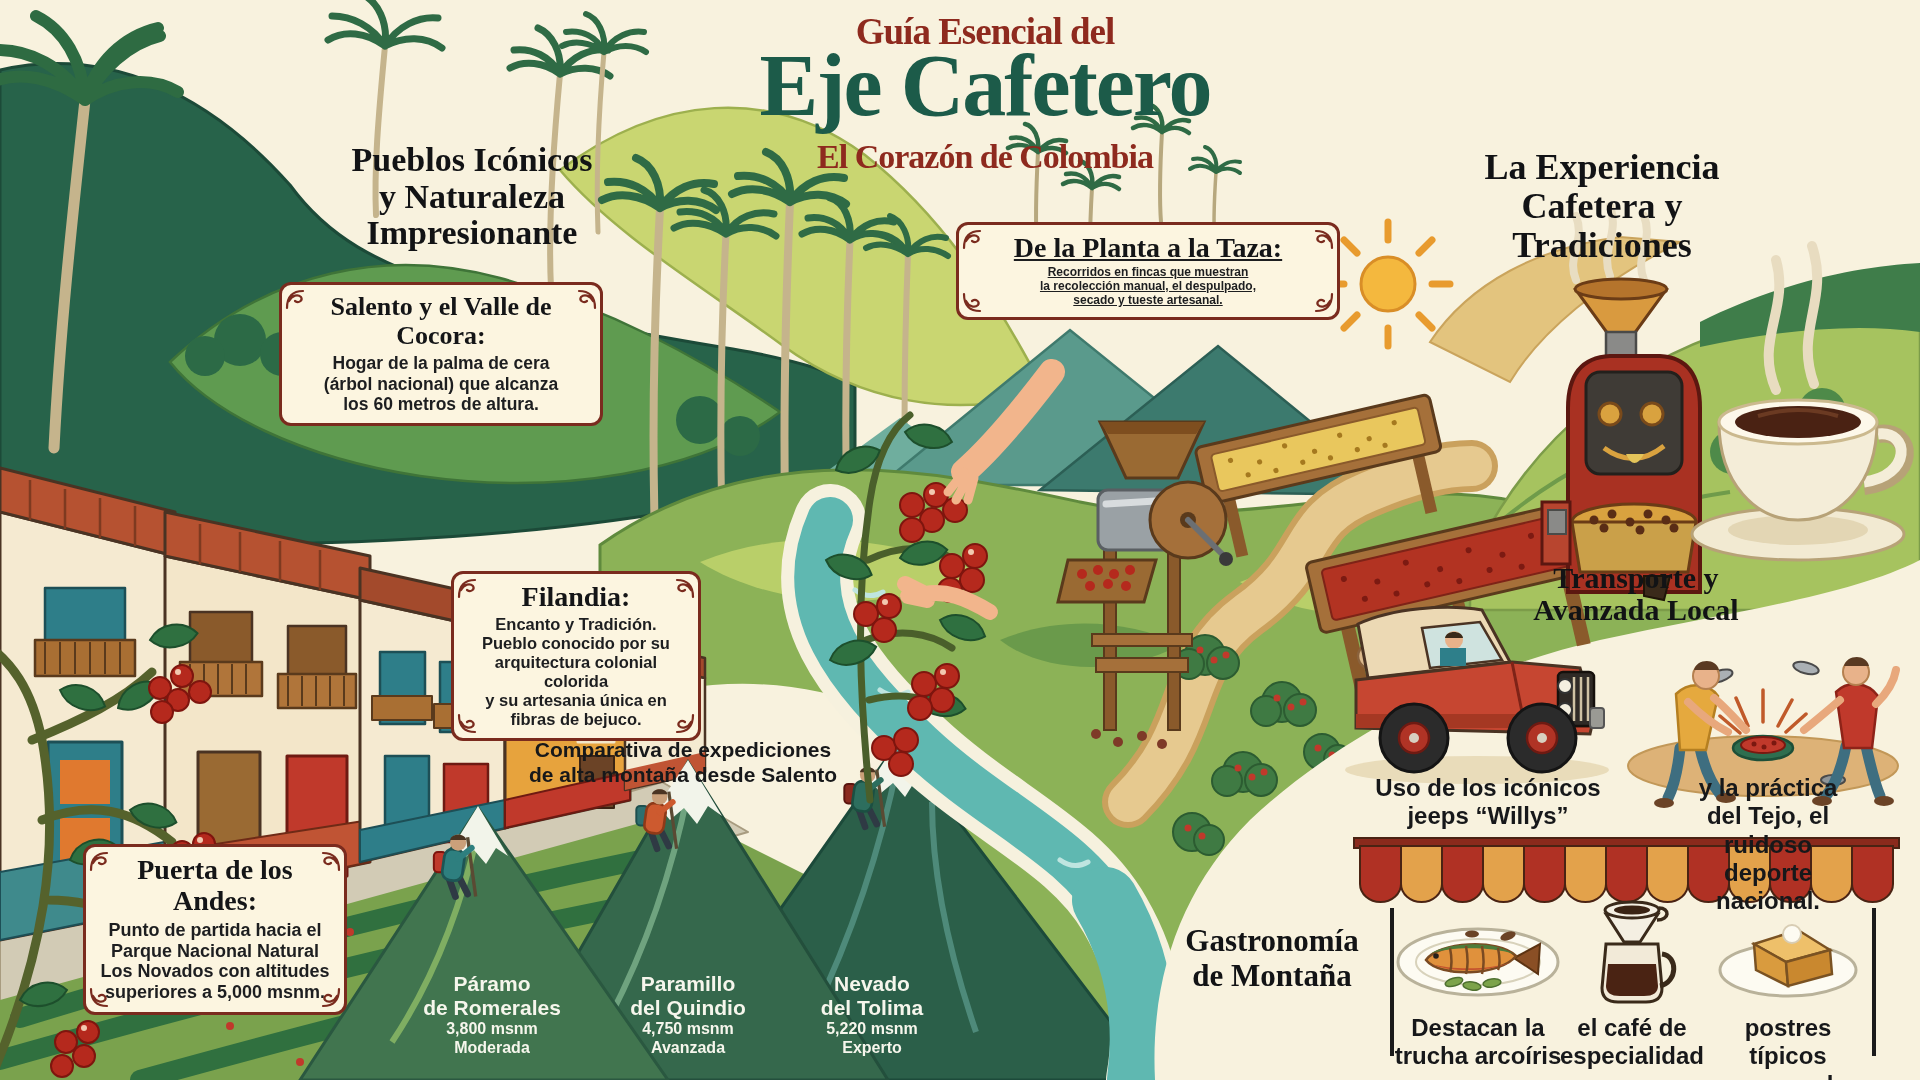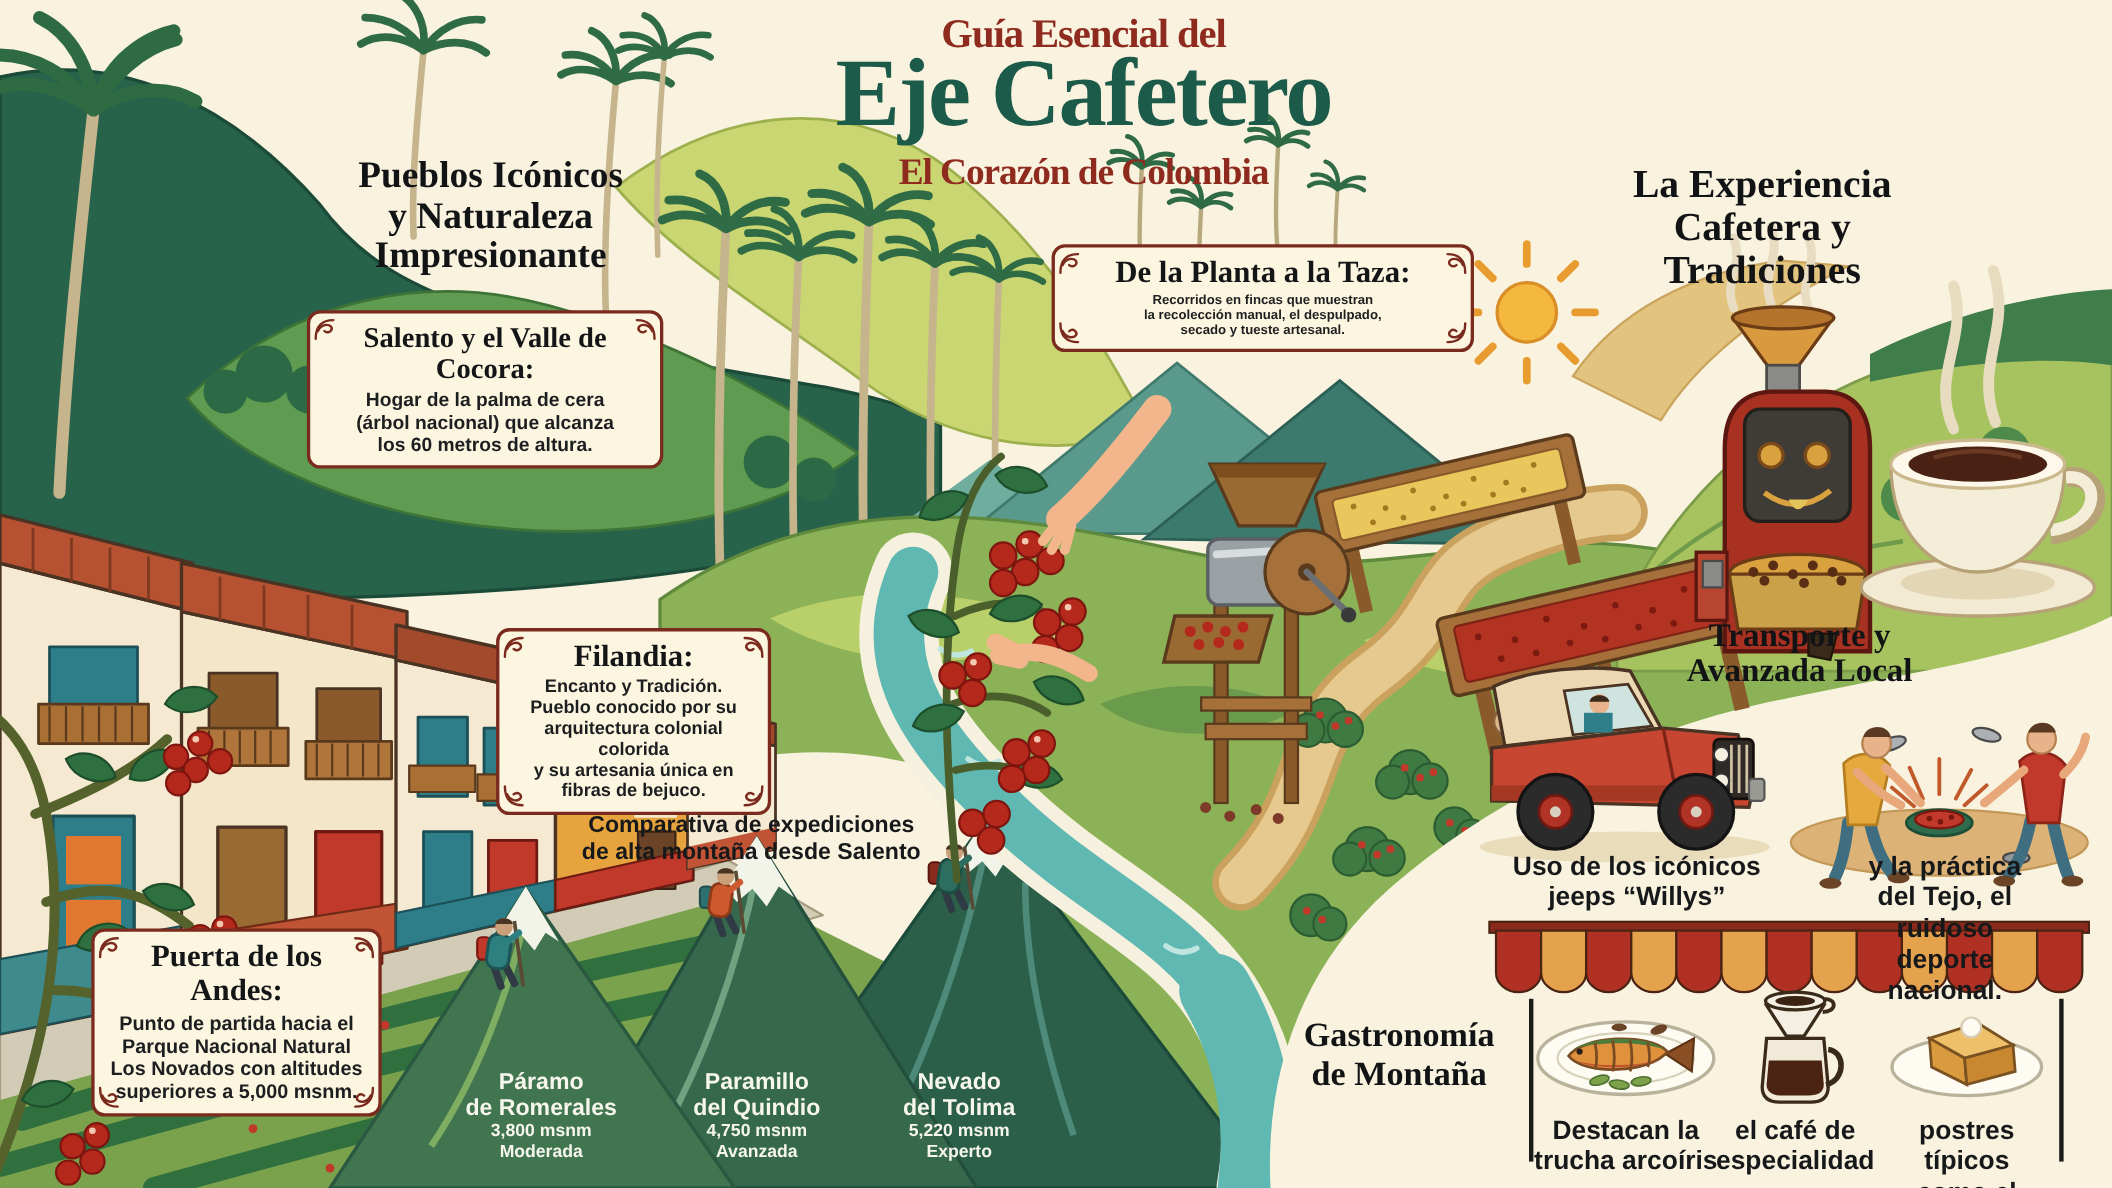--- a/index.html
+++ b/index.html
@@ -7,38 +7,38 @@
           font-family:"Liberation Sans","DejaVu Sans",sans-serif;color:#1d1e20;}
   .art{position:absolute;left:0;top:0;width:1920px;height:1080px;}
   .serif{font-family:"Liberation Serif","DejaVu Serif",serif;}
   .abs{position:absolute;}
   .ctr{transform:translateX(-50%);text-align:center;}
   .pre{white-space:pre-line;}
   .kicker{left:985px;top:10px;font-size:37px;font-weight:700;color:#8e2a1e;letter-spacing:-1px;}
   .main-title{left:985px;top:38px;font-size:88px;font-weight:700;color:#1c5b49;letter-spacing:-2px;line-height:1.1;}
   .subtitle{left:985px;top:138px;font-size:34px;font-weight:700;color:#8e2a1e;letter-spacing:-1px;}
   .h-big{font-weight:700;color:#121315;line-height:1.08;}
-  .left-heading{left:446px;top:142px;font-size:34px;}
+  .left-heading{left:472px;top:142px;font-size:34px;}
   .right-heading{left:1602px;top:148px;font-size:36px;}
   .transporte-heading{left:1636px;top:562px;font-size:30px;}
   .gastro-heading{left:1272px;top:924px;font-size:31px;line-height:1.12;}
   .cap{font-weight:700;color:#17181a;font-size:24px;line-height:1.18;}
   .comparativa{left:683px;top:738px;font-size:21px;}
   .jeep-cap{left:1488px;top:774px;}
   .tejo-cap{left:1768px;top:774px;}
   .food-cap-1{left:1478px;top:1014px;}
   .food-cap-2{left:1632px;top:1014px;}
   .food-cap-3{left:1788px;top:1014px;}
   .box{position:absolute;background:#fcf5e0;border:3px solid #7a2b1e;border-radius:12px;
        text-align:center;padding:7px 8px 9px;box-sizing:border-box;color:#1d1e20;}
   .box h3{margin:0;font-family:"Liberation Serif","DejaVu Serif",serif;font-weight:700;line-height:1.12;color:#141517;}
   .box p{margin:3px 0 0;font-weight:700;line-height:1.16;white-space:pre-line;}
   .box-salento{left:279px;top:282px;width:324px;}
   .box-salento h3{font-size:26px;}  .box-salento p{font-size:17.5px;}
-  .box-planta{left:956px;top:222px;width:384px;}
+  .box-planta{left:956px;top:222px;width:384px;text-decoration:underline;}
   .box-planta h3{font-size:28px;}   .box-planta p{font-size:12px;}
   .box-filandia{left:451px;top:571px;width:250px;}
   .box-filandia h3{font-size:28px;} .box-filandia p{font-size:16.5px;line-height:1.15;}
   .box-puerta{left:83px;top:844px;width:264px;}
   .box-puerta h3{font-size:28px;}   .box-puerta p{font-size:18px;}
   .corner{position:absolute;width:22px;height:22px;}
   .c-tl{left:3px;top:3px;}
   .c-tr{right:3px;top:3px;transform:scaleX(-1);}
   .c-bl{left:3px;bottom:3px;transform:scaleY(-1);}
   .c-br{right:3px;bottom:3px;transform:scale(-1,-1);}

